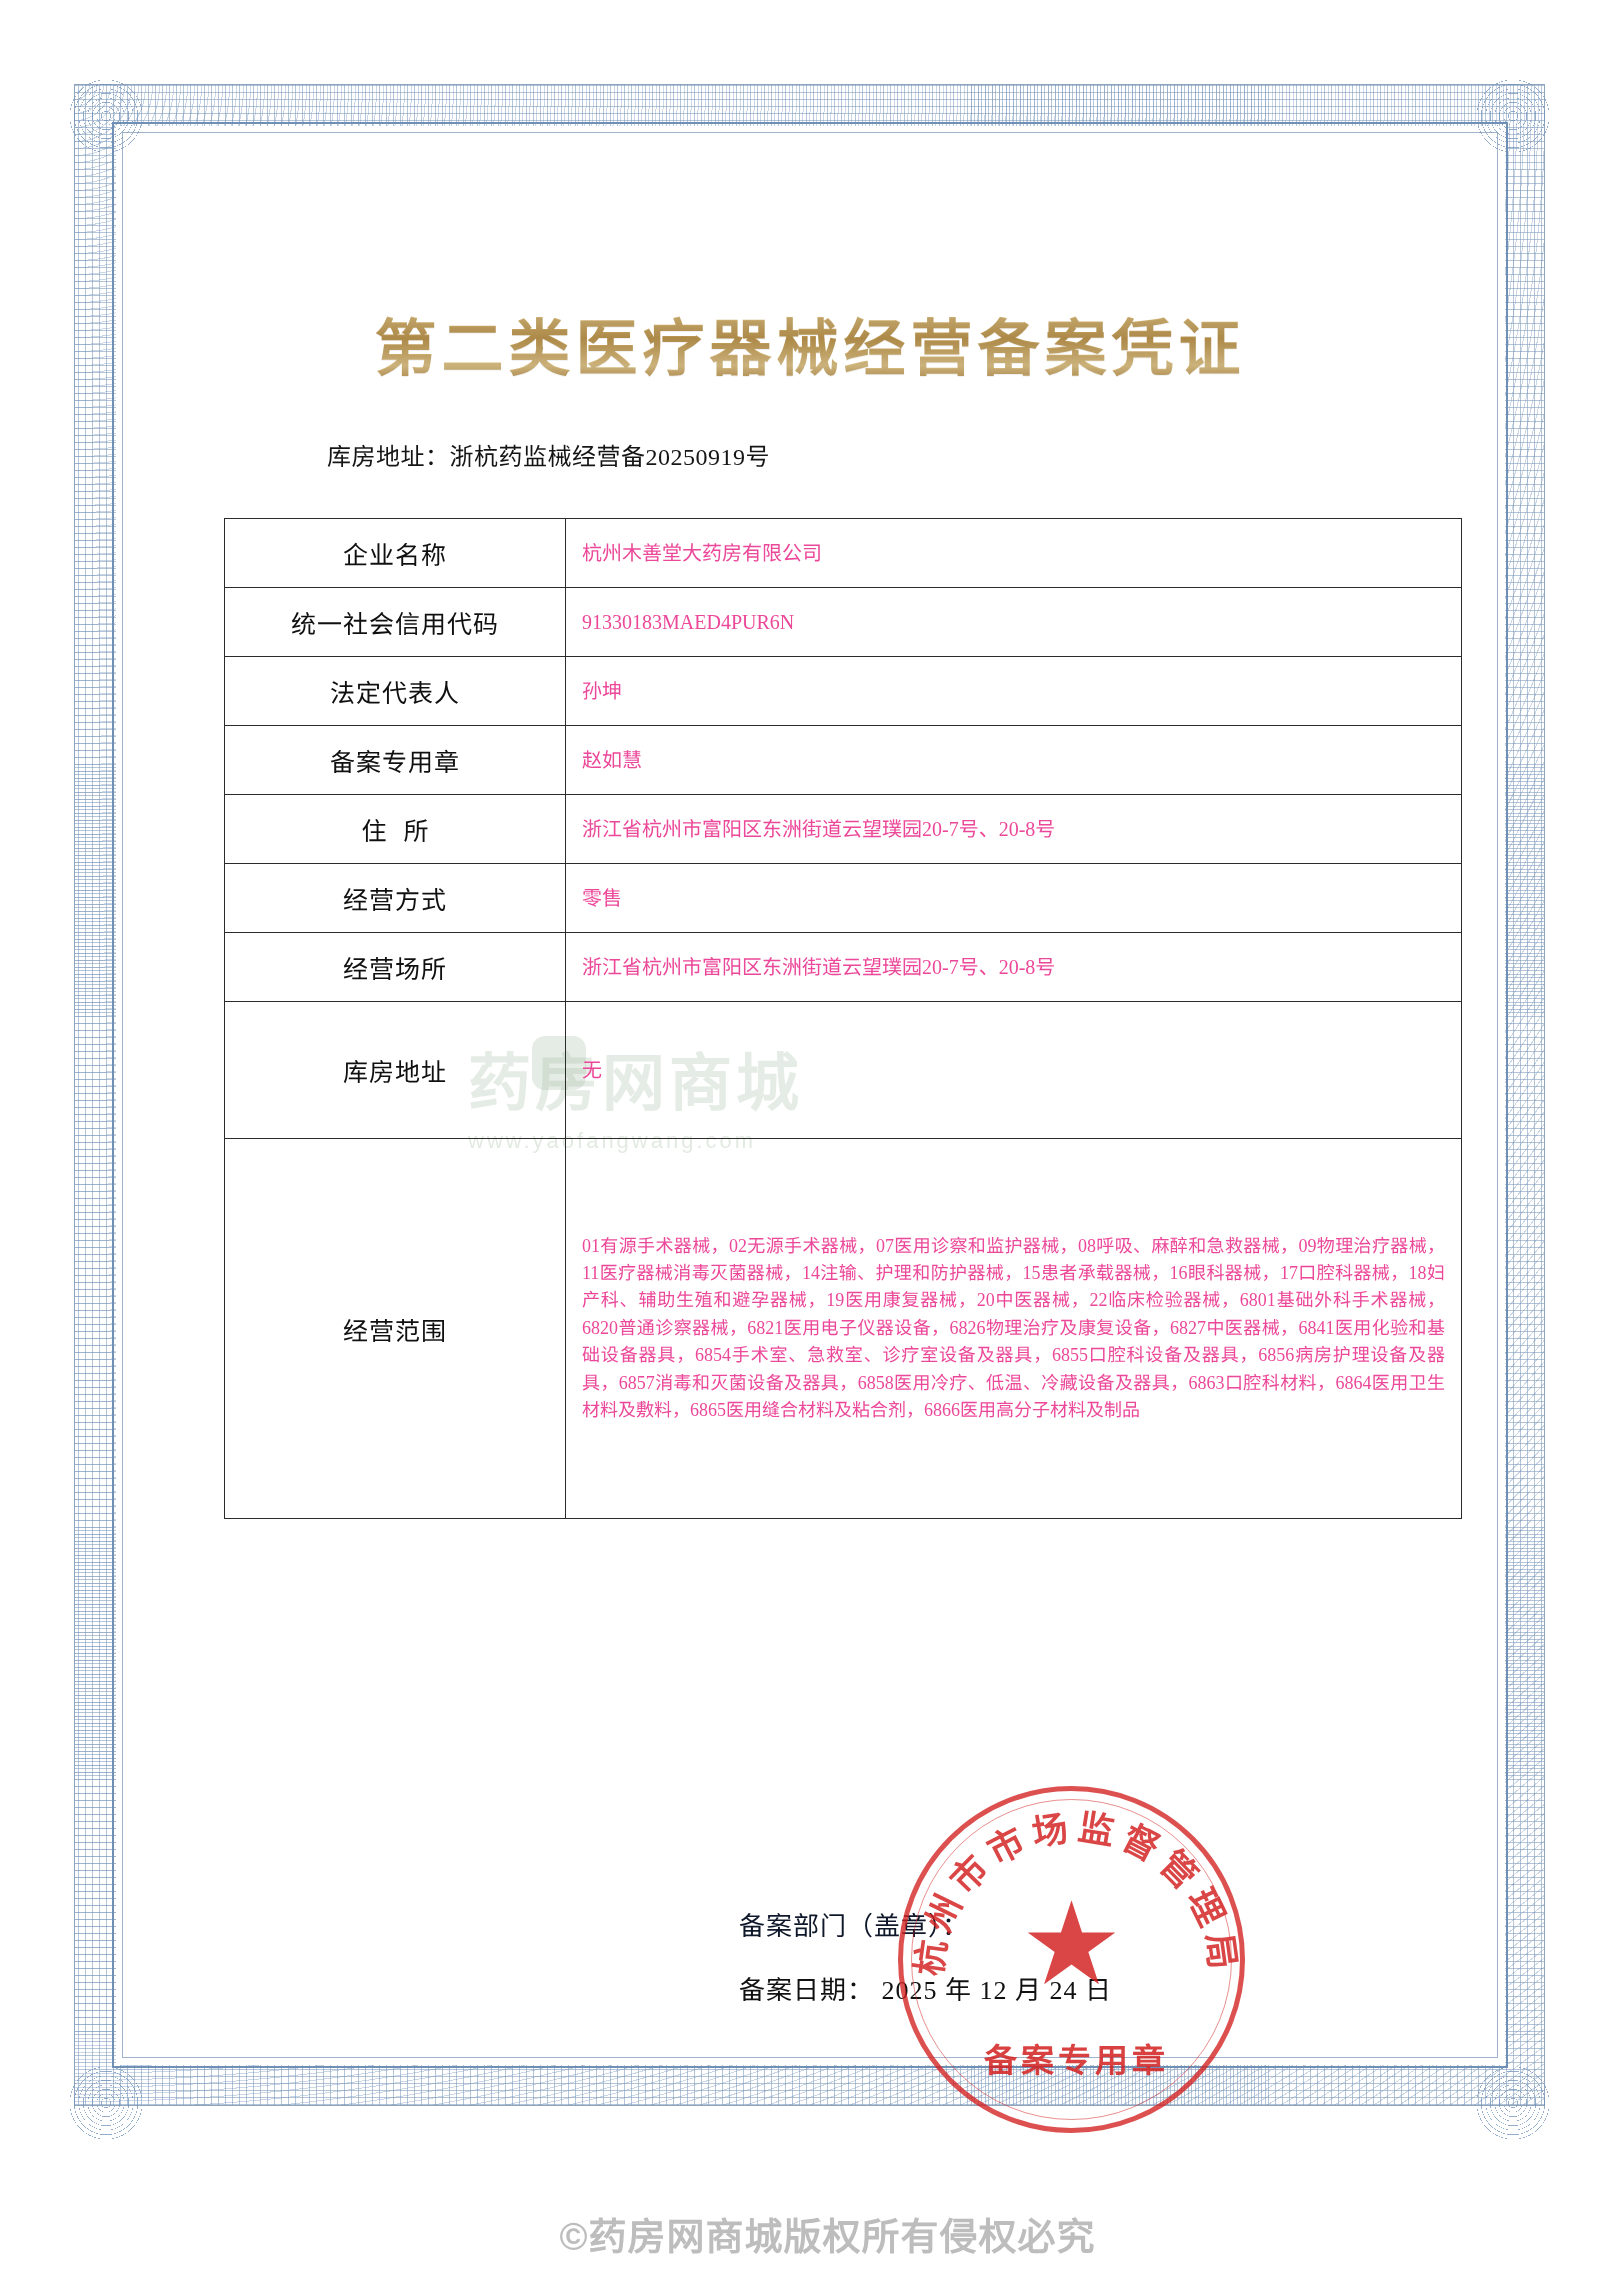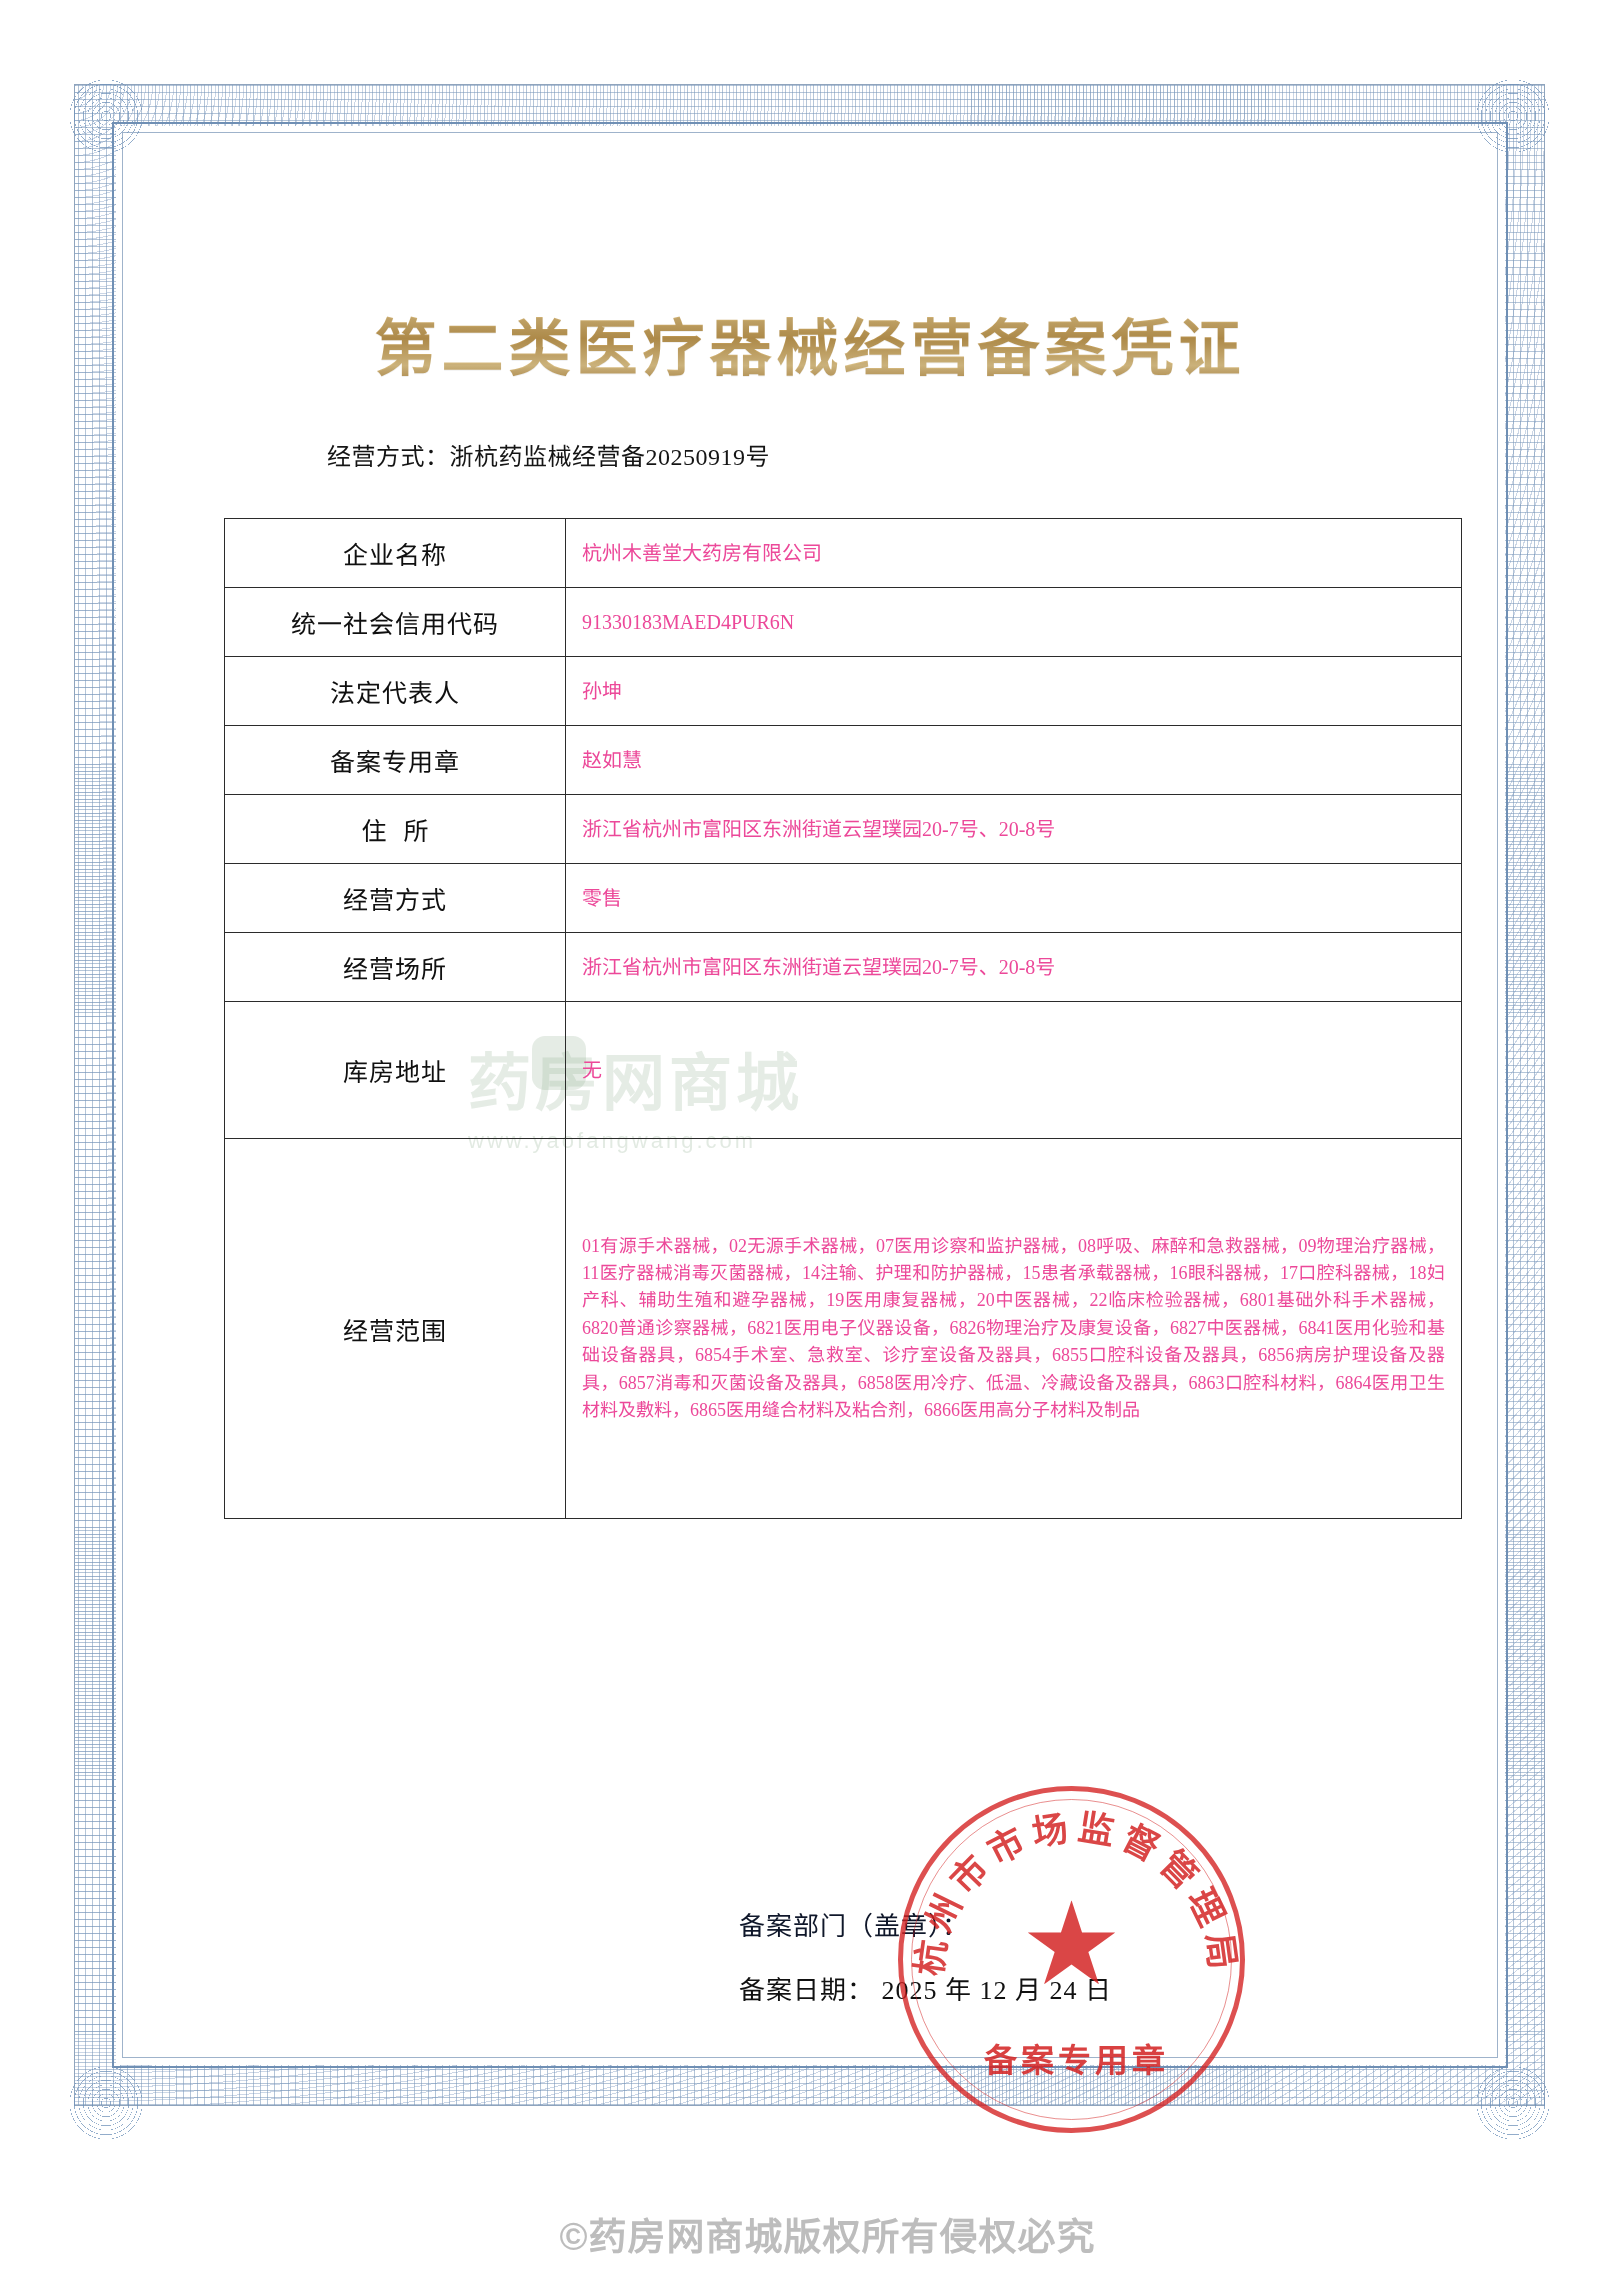--- a/index.html
+++ b/index.html
@@ -326,21 +326,21 @@
   <div class="border-frame" id="ornament-inner-mask"></div>
   <div class="border-frame" id="ornament-line-1"></div>
   <div class="border-frame" id="ornament-line-2"></div>
   <div class="rosette" id="rosette-tl"></div>
   <div class="rosette" id="rosette-tr"></div>
   <div class="rosette" id="rosette-bl"></div>
   <div class="rosette" id="rosette-br"></div>
 
   <div id="cert-title">第二类医疗器械经营备案凭证</div>
 
-  <div id="record-number-line">经营方式：浙杭药监械经营备20250919号</div>
+  <div id="record-number-line">库房地址：浙杭药监械经营备20250919号</div>
 
   <div id="watermark">
     <div class="wm-mark"></div>
     <div class="wm-main">药房网商城</div>
     <div class="wm-sub">www.yaofangwang.com</div>
   </div>
 
   <table id="info-table">
     <tbody>
       <tr class="row-company">

